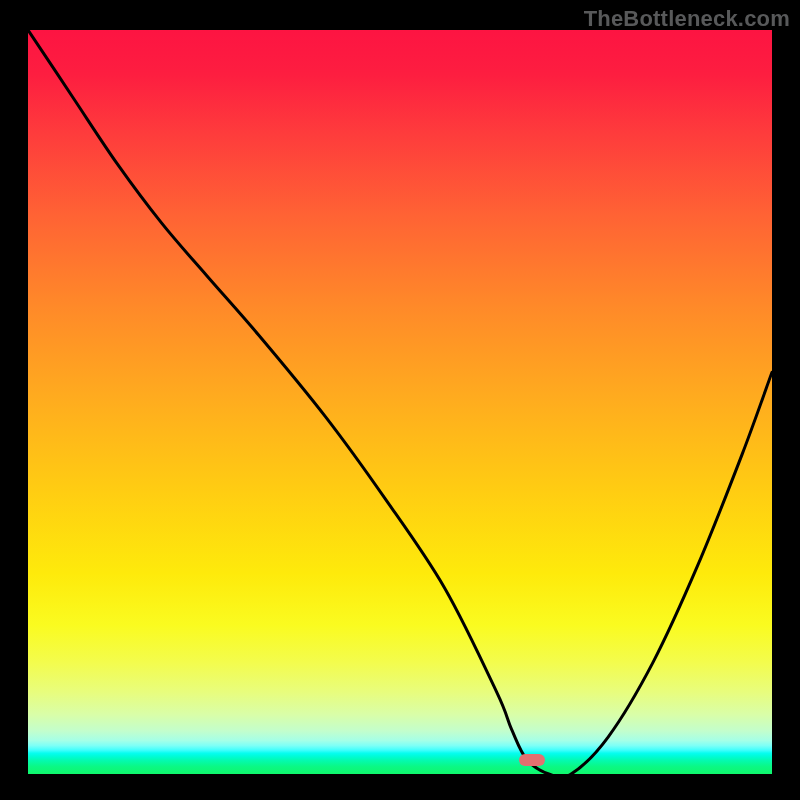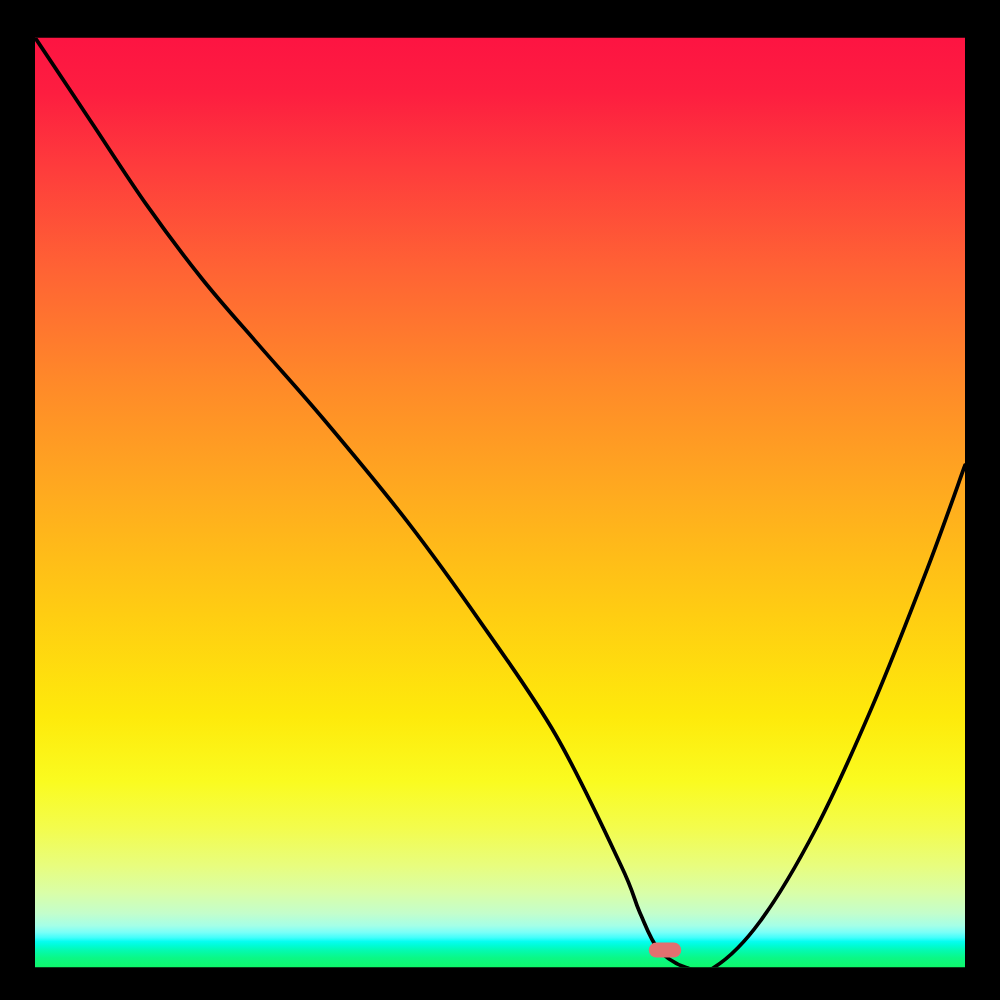--- a/index.html
+++ b/index.html
@@ -61,20 +61,21 @@
     width: 26px;
     height: 12px;
     background: #e27070;
     border-radius: 6px;
   }
 </style>
 </head>
 <body>
 
 <div class="frame">
+  <div class="watermark">TheBottleneck.com</div>
   <div class="plot">
     <div class="grad"></div>
     <svg class="curve" viewBox="0 0 744 744" preserveAspectRatio="none">
       <path id="curve-path" fill="none" stroke="#000" stroke-width="3" stroke-linecap="round" d="M 0.0 0.0 C 7.4 11.2, 29.8 44.6, 44.6 67.0 C 59.5 89.3, 74.4 112.8, 89.3 133.9 C 104.2 155.0, 119.0 174.8, 133.9 193.4 C 148.8 212.0, 162.4 226.9, 178.6 245.5 C 194.7 264.1, 210.8 281.5, 230.6 305.0 C 250.5 328.6, 276.5 359.6, 297.6 386.9 C 318.7 414.2, 337.3 440.2, 357.1 468.7 C 377.0 497.2, 398.0 525.8, 416.6 558.0 C 435.2 590.2, 457.6 638.6, 468.7 662.2 C 479.9 685.7, 478.6 688.2, 483.6 699.4 C 488.6 710.5, 492.3 721.7, 498.5 729.1 C 504.7 736.6, 513.4 741.5, 520.8 744.0 C 528.2 746.5, 533.2 750.2, 543.1 744.0 C 553.0 737.8, 566.7 725.4, 580.3 706.8 C 594.0 688.2, 610.1 660.9, 625.0 632.4 C 639.8 603.9, 654.7 570.4, 669.6 535.7 C 684.5 501.0, 701.8 456.3, 714.2 424.1 C 726.6 391.8, 739.0 355.9, 744.0 342.2"></path>
     </svg>
     <div id="marker" class="marker" style="left: 491.432px; top: 723.864px; width: 26px; height: 12px;"></div>
   </div>
 </div>
 
 </body></html>

